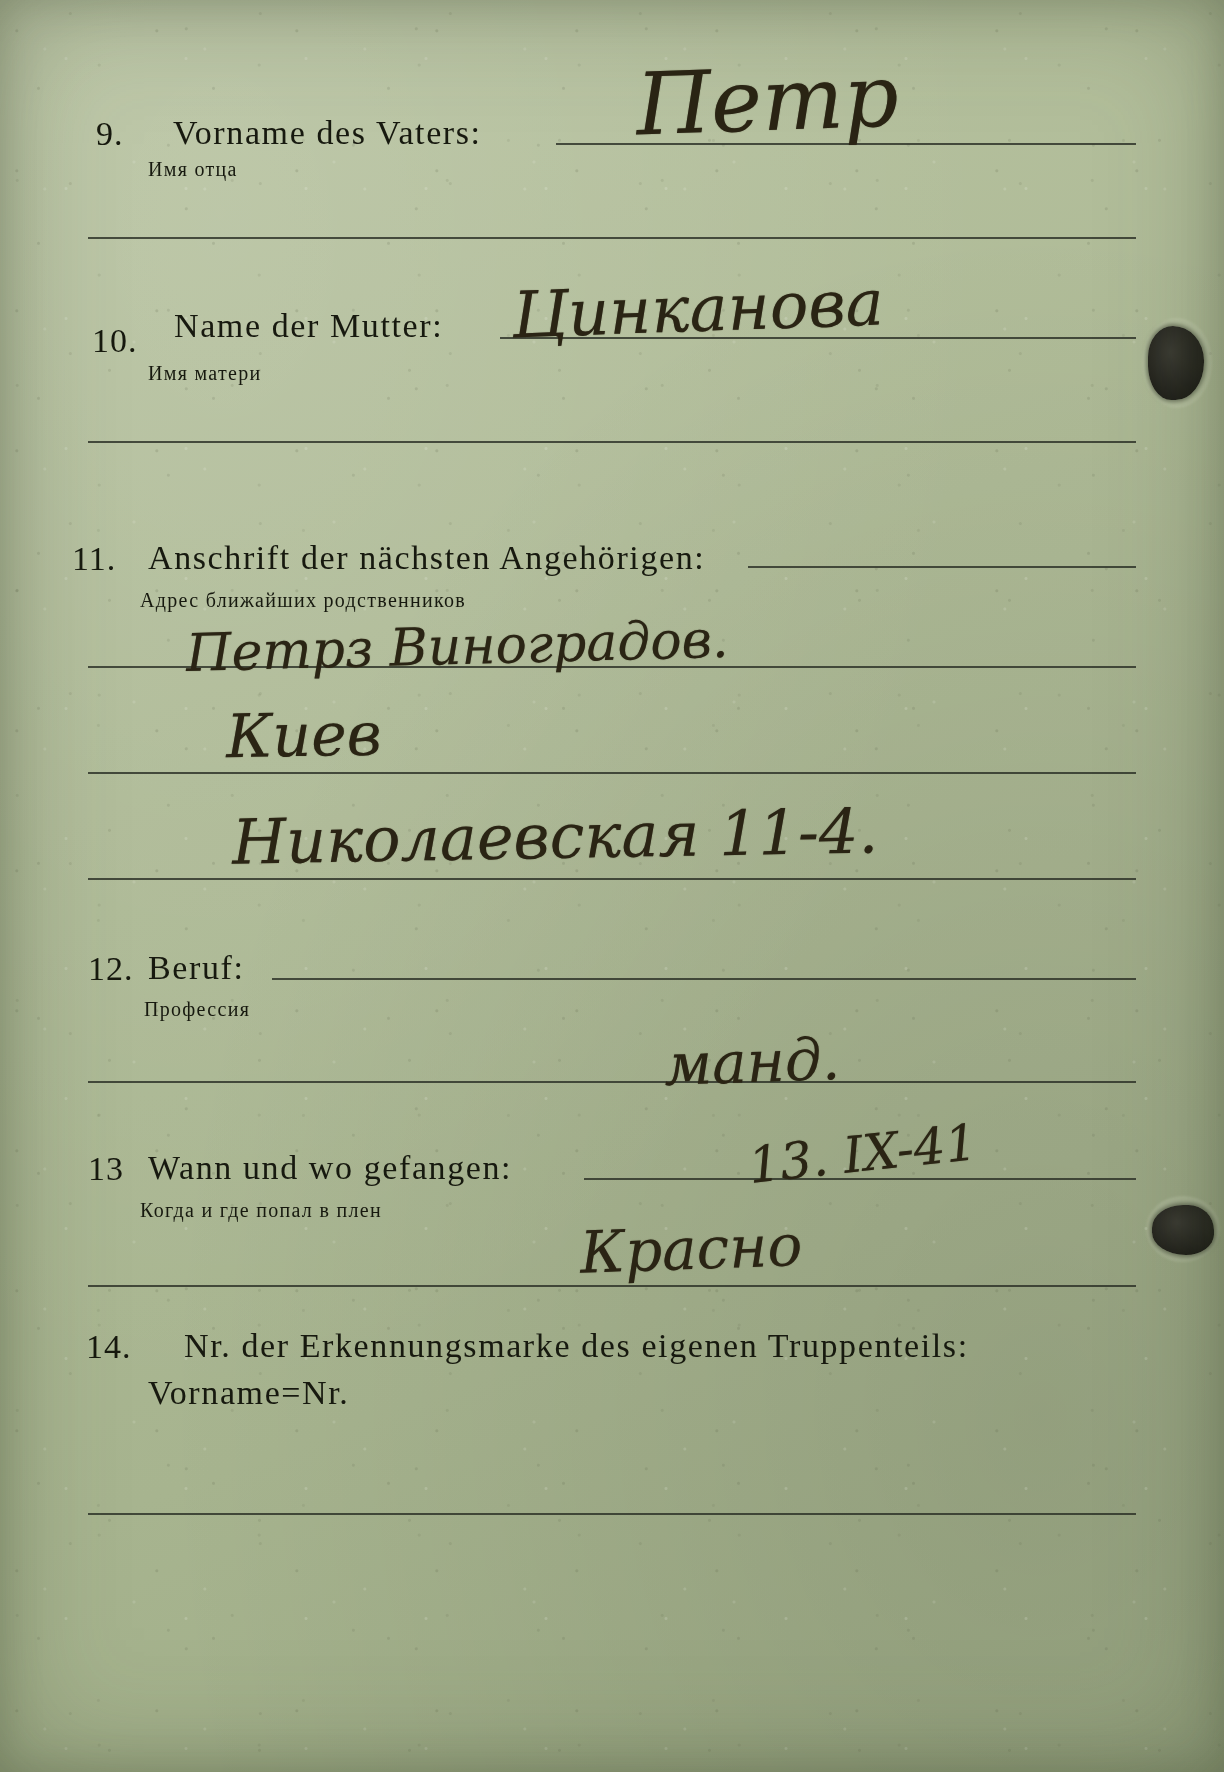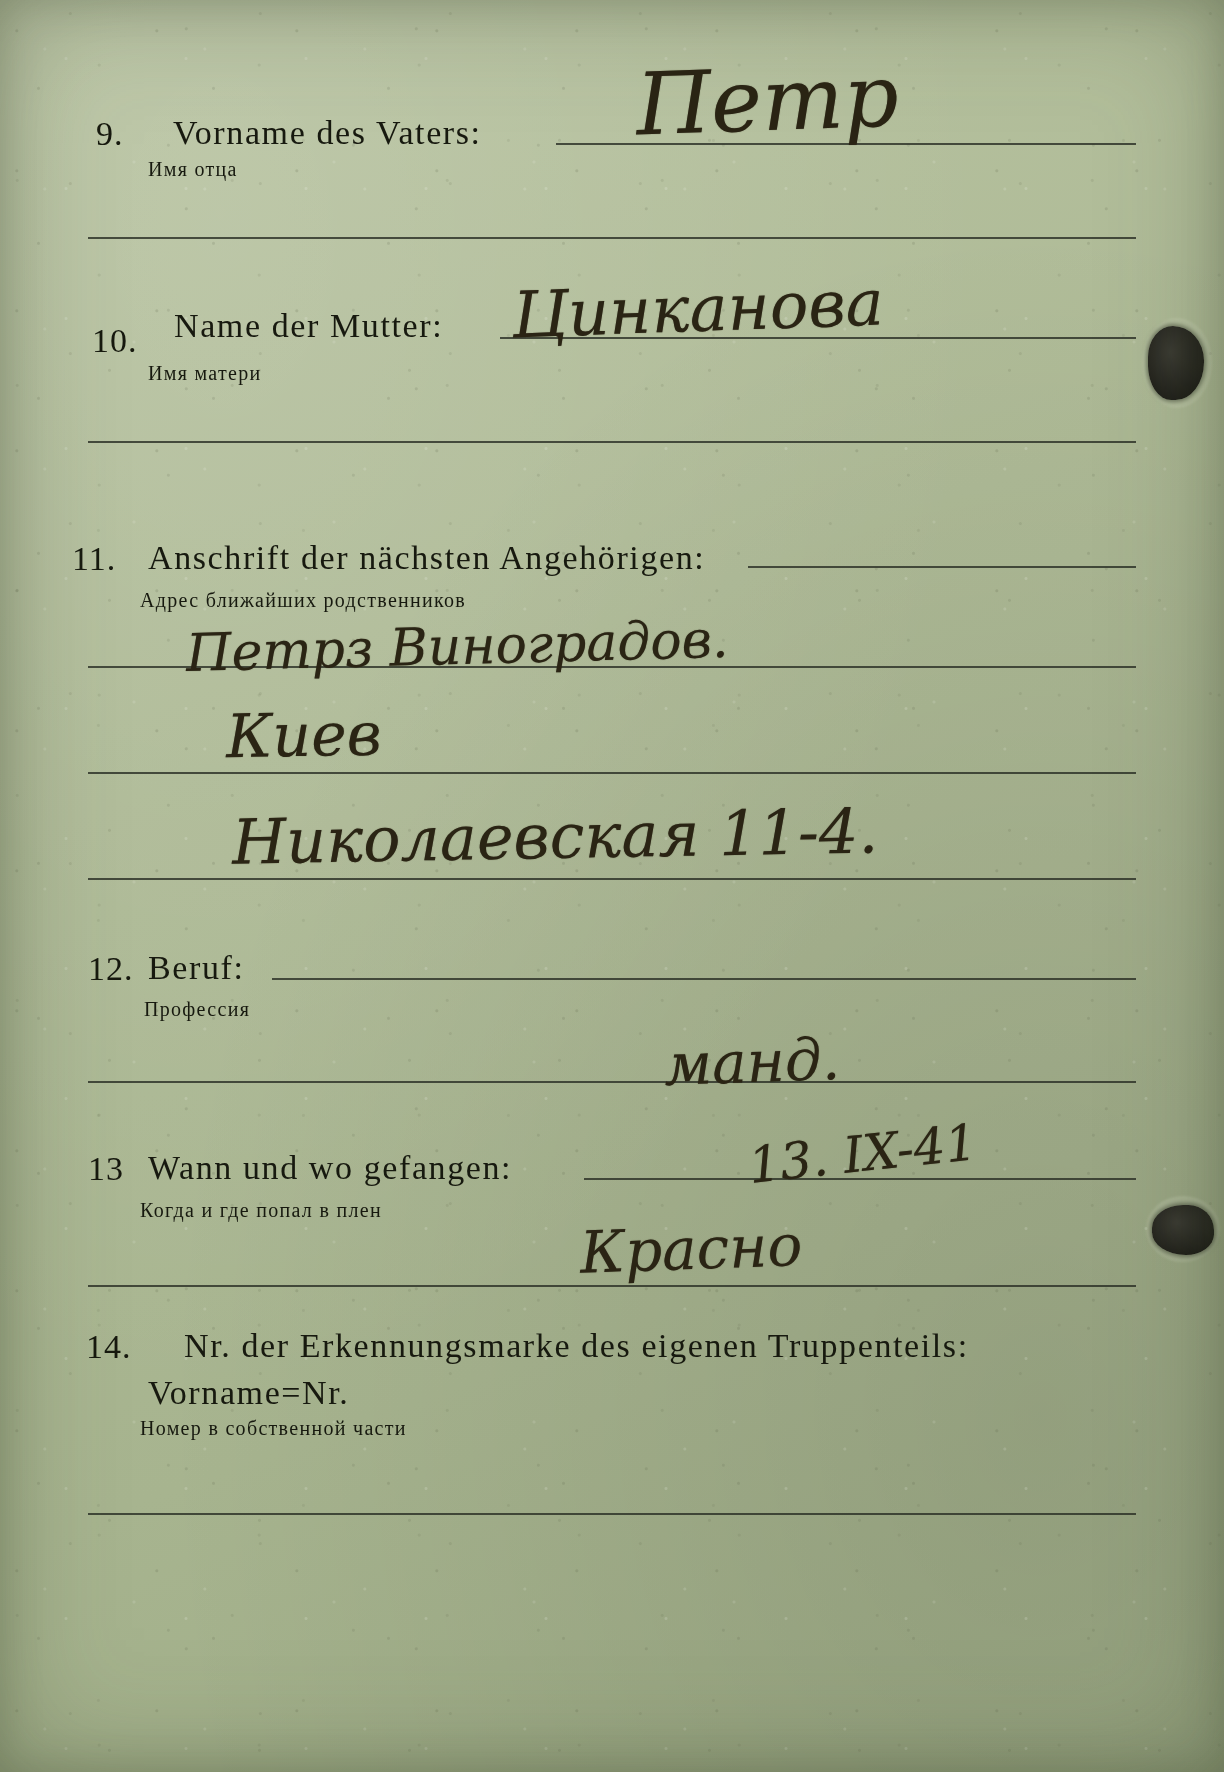--- a/index.html
+++ b/index.html
@@ -165,21 +165,20 @@
   <div class="de" style="left:148px; top:1149px;">Wann und wo gefangen:</div>
   <div class="ru" style="left:140px; top:1199px;">Когда и где попал в плен</div>
   <div class="rule" style="left:584px; top:1178px; width:552px;"></div>
   <div class="rule" style="top:1285px;"></div>
   <div class="hand" style="left:748px; top:1125px; font-size:50px; transform:rotate(-6deg);">13. IX-41</div>
   <div class="hand" style="left:580px; top:1215px; font-size:58px; transform:rotate(-2deg);">Красно</div>
 
   <div class="num" style="left:86px; top:1328px;">14.</div>
   <div class="de" style="left:144px; top:1327px;margin-left:40px;">Nr. der Erkennungsmarke des eigenen Truppenteils:</div>
   <div class="de" style="left:148px; top:1374px;">Vorname=Nr.</div>
-  <div class="ru" style="left:140px; top:1417px;">Номер в собственной части</div>
   <div class="rule" style="top:1513px;"></div>
 
   <div class="tearedge" style="left:1142px; top:318px; width:70px; height:90px; border-radius:50%; opacity:.45;"></div>
   <div class="hole h1"></div>
 
   <div class="tearedge" style="left:1146px; top:1196px; width:74px; height:66px; border-radius:50%; opacity:.45;"></div>
   <div class="hole h2"></div>
 
   <div class="vignette"></div>
 </div>

